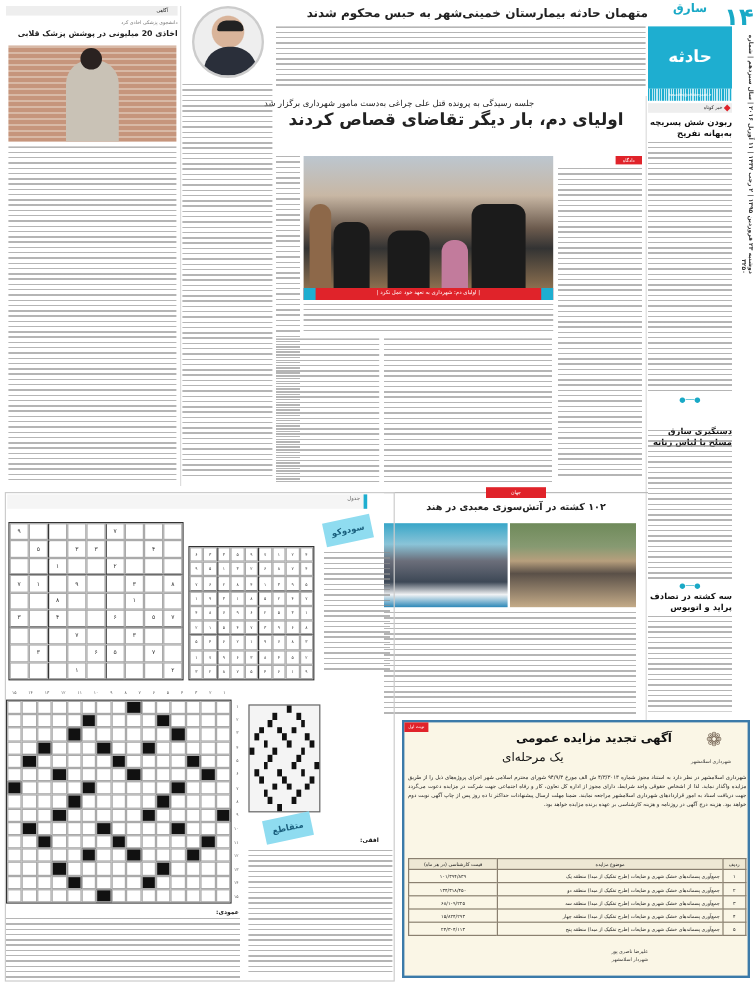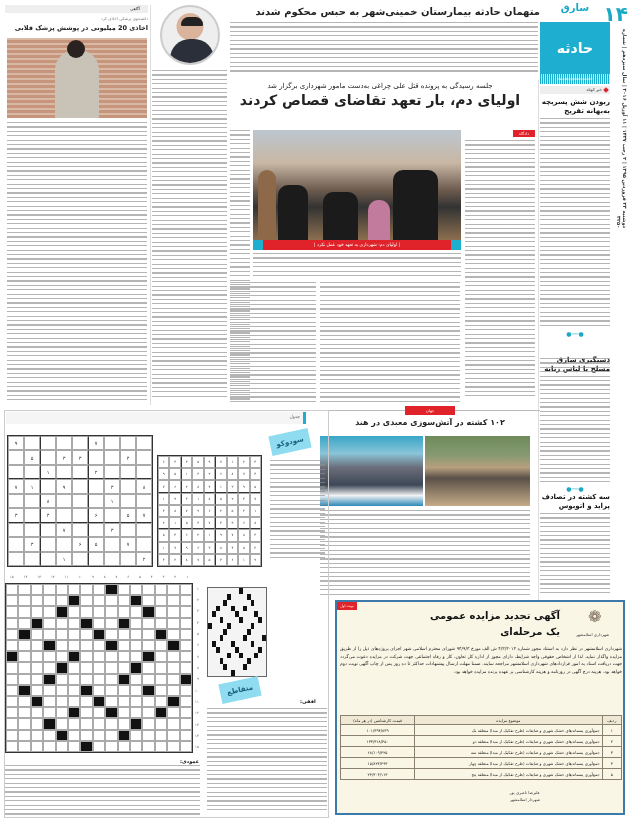--- a/index.html
+++ b/index.html
@@ -15,21 +15,21 @@
 #short-news-tag{right:20px;top:86px;width:70px;height:8px;background:#eee;font-size:4px;line-height:8px;padding-right:8px}
 .tagdot{position:absolute;right:2px;top:2px;width:4px;height:4px;background:#e0232a;transform:rotate(45deg)}
 .rh{font-size:7px;font-weight:bold;line-height:9px;text-align:right;color:#111}
 .divdots{color:#19a9c6;font-size:6px;text-align:center}
 
 #top-story-title{right:90px;top:6px;width:320px;font-size:10px;font-weight:bold;text-align:right}
 #portrait{left:160px;top:5px;width:60px;height:60px;border-radius:50%;background:radial-gradient(circle at 50% 35%,#d9b49a 0 13px,transparent 14px),linear-gradient(#eee,#eee);border:2px solid #ccc;overflow:hidden}
 #portrait .suit{position:absolute;bottom:0;left:8px;width:44px;height:24px;background:#2a2f3a;border-radius:20px 20px 0 0}
 #portrait .hair{position:absolute;top:10px;left:19px;width:22px;height:9px;background:#222;border-radius:10px 10px 2px 2px}
 
-#main-kicker{right:90px;top:82px;width:320px;font-size:7px;text-align:center}
+#main-kicker{right:90px;top:82px;width:320px;font-size:7px;text-align:left}
 #main-headline{right:90px;top:92px;width:320px;font-size:14px;font-weight:bold;text-align:center}
 #main-photo{left:253px;top:130px;width:208px;height:110px;background:linear-gradient(180deg,#bcc6cf 0,#c8b7a4 30%,#6b5a4d 55%,#333 70%,#8b6f4f 100%);overflow:hidden}
 .fig{position:absolute;bottom:0;border-radius:10px 10px 0 0;background:#1b1b1b}
 #caption-bar{left:253px;top:240px;width:208px;height:10px;background:#e0232a;color:#fff;font-size:4.5px;text-align:center;line-height:10px}
 #caption-bar .cap-end{position:absolute;top:0;width:10px;height:10px;background:#1eaed0}
 #court-tag{right:95px;top:130px;width:22px;height:7px;background:#e0232a;color:#fff;font-size:4px;text-align:center;line-height:7px}
 
 #world-rule{left:320px;top:410px;width:220px;height:1px;background:#bbb}
 #world-tag{left:405px;top:406px;width:50px;height:9px;background:#e0232a;color:#fff;font-size:4px;text-align:center;line-height:9px}
 #world-title{left:320px;top:418px;width:220px;font-size:8px;font-weight:bold;text-align:center}
@@ -62,21 +62,21 @@
 #cw-cols{left:5px;top:575px;width:188px;display:flex;flex-direction:row-reverse;justify-content:space-around;font-size:3.5px;color:#555;direction:ltr}
 #cw-rows{left:195px;top:583px;height:170px;display:flex;flex-direction:column;justify-content:space-around;font-size:3.5px;color:#555}
 #cw-solution{left:207px;top:587px;width:60px;height:90px;border:1px solid #666;background:#f4f4f4;display:grid;grid-template-columns:repeat(15,1fr);grid-template-rows:repeat(15,1fr)}
 #cw-solution div.blk{background:#111}
 #across-title{left:180px;top:758px;font-size:5px;font-weight:bold;color:#111}
 #down-title{left:300px;top:698px;font-size:5px;font-weight:bold;color:#111}
 
 #ad-box{left:335px;top:600px;width:290px;height:215px;border:2px solid #3b7aa9;background:#faf6e6}
 #ad-tag{left:337px;top:602px;width:20px;height:8px;background:#e0232a;color:#fff;font-size:3.5px;text-align:center;line-height:8px}
 #ad-title1{left:360px;top:610px;width:200px;font-size:10px;font-weight:bold;color:#111}
-#ad-title2{left:360px;top:626px;width:200px;font-size:10px;font-weight:bold;text-align:right;color:#111}
+#ad-title2{left:344px;top:626px;width:200px;font-size:10px;font-weight:normal;text-align:center;color:#111}
 #ad-logo{left:575px;top:607px;width:40px;height:22px;font-size:16px;color:#7a6a5a;text-align:center}
 #ad-logo-text{left:565px;top:632px;width:55px;font-size:4px;text-align:center;color:#333}
 #ad-body{left:340px;top:645px;width:282px;font-size:4.5px;line-height:7.5px;text-align:justify;color:#222}
 #ad-table{left:340px;top:715px;width:282px;border-collapse:collapse;font-size:4px;background:#faf6e6}
 #ad-table td,#ad-table th{border:0.8px solid #8a8070;padding:1.2px 2px;height:11px;text-align:center;font-weight:normal}
 #ad-table th{background:#eee8d4;height:9px}
 #ad-table td.subj{text-align:right}
 #ad-sign1{left:480px;top:790px;width:60px;font-size:4px;color:#333;text-align:right}
 #ad-sign2{left:480px;top:797px;width:60px;font-size:4px;color:#333;text-align:right}
 .vrule{position:absolute;width:1px;background:#ddd}
@@ -102,21 +102,21 @@
 <div class="vrule" style="left:538px;top:80px;height:520px"></div>
 
 <div class="abs" id="top-story-title">متهمان حادثه بیمارستان خمینی‌شهر به حبس محکوم شدند</div>
 <div class="abs txtfill" style="left:230px;top:22px;width:308px;height:52px"></div>
 <div class="abs" id="portrait">
     <div class="suit"></div>
     <div class="hair"></div>
   </div>
 
 <div class="abs" id="main-kicker">جلسه رسیدگی به پرونده قتل علی چراغی به‌دست مامور شهرداری برگزار شد</div>
-<div class="abs" id="main-headline">اولیای دم، بار تعهد تقاضای قصاص کردند</div>
+<div class="abs" id="main-headline">اولیای دم، بار دیگر تقاضای قصاص کردند</div>
 <div class="abs" id="court-tag">دادگاه</div>
 <div class="abs txtfill" style="left:465px;top:140px;width:70px;height:260px"></div>
 <div class="abs txtfill" style="left:253px;top:253px;width:208px;height:25px"></div>
 <div class="abs txtfill" style="left:230px;top:130px;width:20px;height:270px"></div>
 <div class="abs txtfill" style="left:320px;top:282px;width:140px;height:120px"></div>
 <div class="abs txtfill" style="left:230px;top:282px;width:86px;height:120px"></div>
 <div class="abs" id="main-photo">
   <div class="fig" style="left:25px;width:30px;height:55px"></div>
   <div class="fig" style="left:70px;width:35px;height:48px"></div>
   <div class="fig" style="left:140px;width:45px;height:70px"></div>

